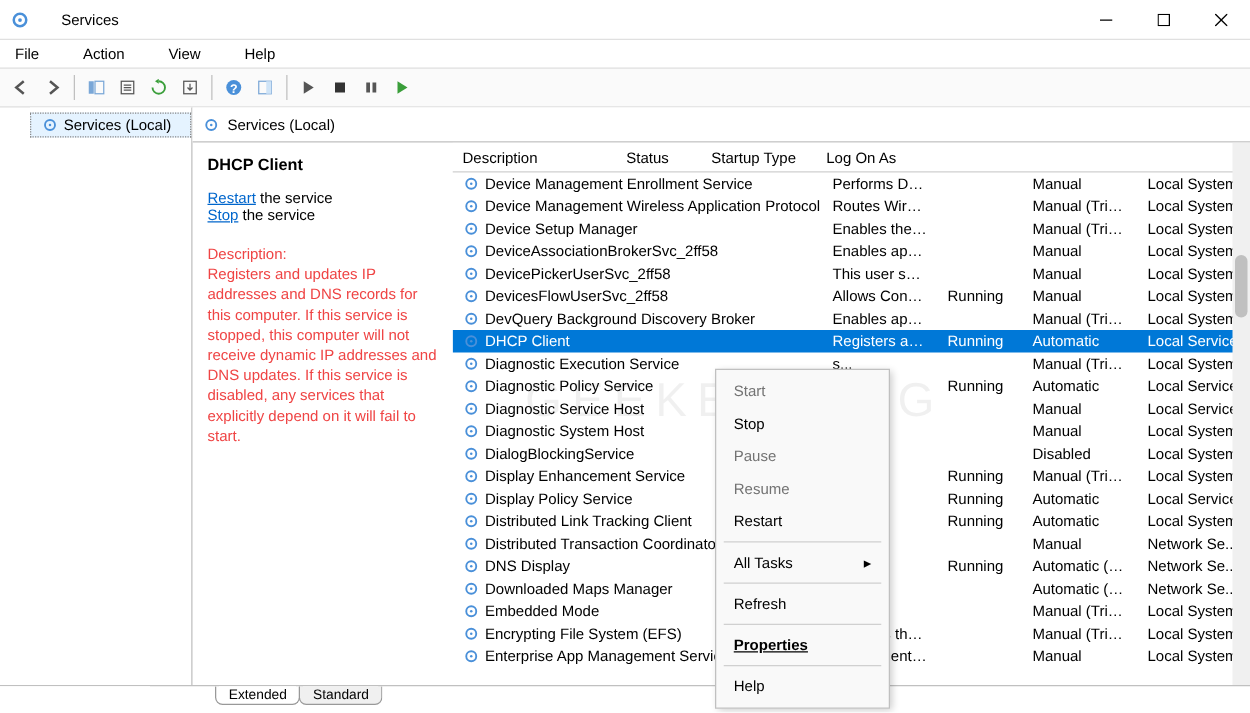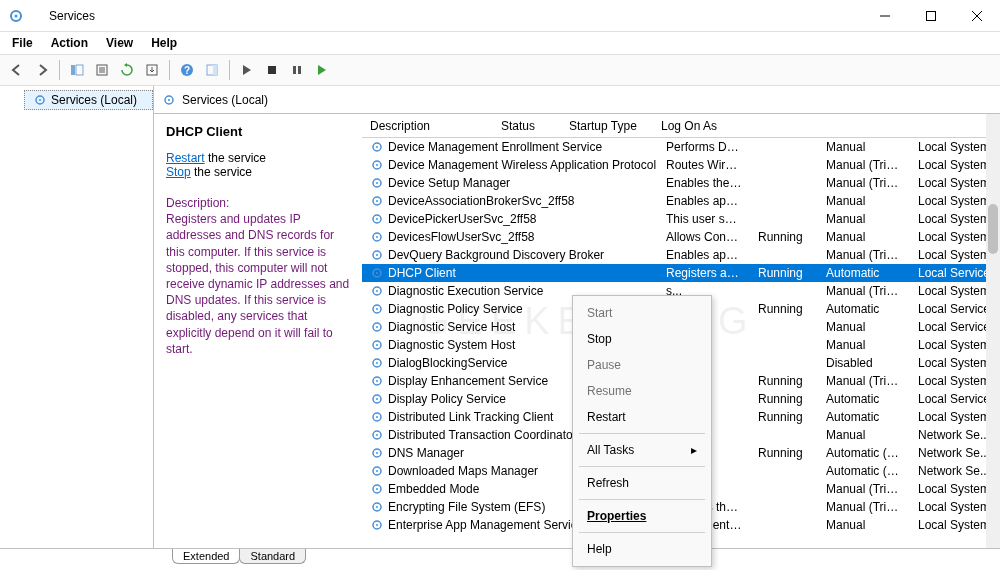--- a/index.html
+++ b/index.html
@@ -2,38 +2,38 @@
 <html><head>
 <meta charset="utf-8">
 <style>
 * { margin: 0; padding: 0; box-sizing: border-box; font-family: "Segoe UI", Tahoma, sans-serif; }
 body { width: 1000px; height: 570px; background: #fff; font-size: 12px; color: #000; overflow: hidden; position: relative; }
 .titlebar { height: 32px; display: flex; align-items: center; padding-left: 8px; border-bottom: 1px solid #e0e0e0; }
 .titlebar .icon { width: 16px; height: 16px; margin-right: 6px; }
 .titlebar .title { flex: 1; font-size: 12px; margin-left: 19px; }
 .winbtns { display: flex; }
 .winbtn { width: 46px; height: 32px; display: flex; align-items: center; justify-content: center; }
-.menubar { height: 22px; display: flex; align-items: center; padding-left: 4px; gap: 2px; font-weight: bold; }
+.menubar { height: 22px; display: flex; align-items: center; padding-left: 4px; gap: 19px; }
 .menuitem { padding: 2px 8px; font-size: 12px; }
 .toolbar { height: 32px; display: flex; align-items: center; padding-left: 6px; gap: 3px; border-top: 1px solid #e0e0e0; border-bottom: 1px solid #e0e0e0; background: #fafafa; }
 .tbtn { width: 22px; height: 22px; display: flex; align-items: center; justify-content: center; border: 1px solid transparent; }
 .tsep { width: 1px; height: 20px; background: #c0c0c0; margin: 0 3px; }
 .mainarea { display: flex; height: 462px; padding-left: 24px; }
 .leftpane { width: 172px; border-right: 1px solid #c0c0c0; background: #fff; padding-top: 4px; }
 .treeitem { display: flex; align-items: center; padding: 2px 8px; font-size: 12px; }
 .treeitem .gear { margin-right: 4px; }
 .treeitem.sel { background: #e5f3ff; border: 1px dotted #888; }
 .rightpane { flex: 1; display: flex; flex-direction: column; position: relative; }
 .rightheader { height: 28px; display: flex; align-items: center; padding-left: 8px; border-bottom: 1px solid #c0c0c0; background: #fff; gap: 6px; }
 .rightbody { flex: 1; display: flex; overflow: hidden; }
 .detailpane { width: 208px; padding: 10px 8px 8px 12px; font-size: 12px; }
 .detailtitle { font-weight: bold; margin-bottom: 12px; font-size: 13px; }
 .detaillinks { margin-bottom: 16px; }
 .link { color: #0066cc; text-decoration: underline; cursor: pointer; }
-.detaildesc { line-height: 1.35; color: #701a75; }
+.detaildesc { line-height: 1.35; color: #ef4444; }
 .listpane { flex: 1; overflow: hidden; position: relative; }
 .listheader { display: flex; border-bottom: 1px solid #d0d0d0; height: 24px; align-items: center; background: #fff; }
 .listheader > div { padding: 3px 8px; font-size: 12px; white-space: nowrap; overflow: hidden; }
 .col-name { width: 296px; }
 .col-desc { width: 92px; }
 .col-status { width: 68px; margin-left: 39px; }
 .col-startup { width: 92px; }
 .col-logon { width: 90px; }
 .rows { overflow-y: auto; }
 .row { display: flex; align-items: center; height: 18px; font-size: 12px; }
@@ -433,21 +433,21 @@
               <div class="cell c-status"></div>
               <div class="cell c-startup">Manual</div>
               <div class="cell c-logon">Network Se...</div>
             </div>
             <div class="row">
               <div class="cell c-name">
                 <span class="gear"><svg viewBox="0 0 14 14">
                     <circle cx="7" cy="7" r="4" fill="none" stroke="#4a90d9" stroke-width="1.5"></circle>
                     <circle cx="7" cy="7" r="1" fill="#4a90d9"></circle>
                   </svg></span>
-                <span>DNS Manager</span>
+                <span>DNS Display</span>
               </div>
               <div class="cell c-desc">...</div>
               <div class="cell c-status">Running</div>
               <div class="cell c-startup">Automatic (Tri...</div>
               <div class="cell c-logon">Network Se...</div>
             </div>
             <div class="row">
               <div class="cell c-name">
                 <span class="gear"><svg viewBox="0 0 14 14">
                     <circle cx="7" cy="7" r="4" fill="none" stroke="#4a90d9" stroke-width="1.5"></circle>

